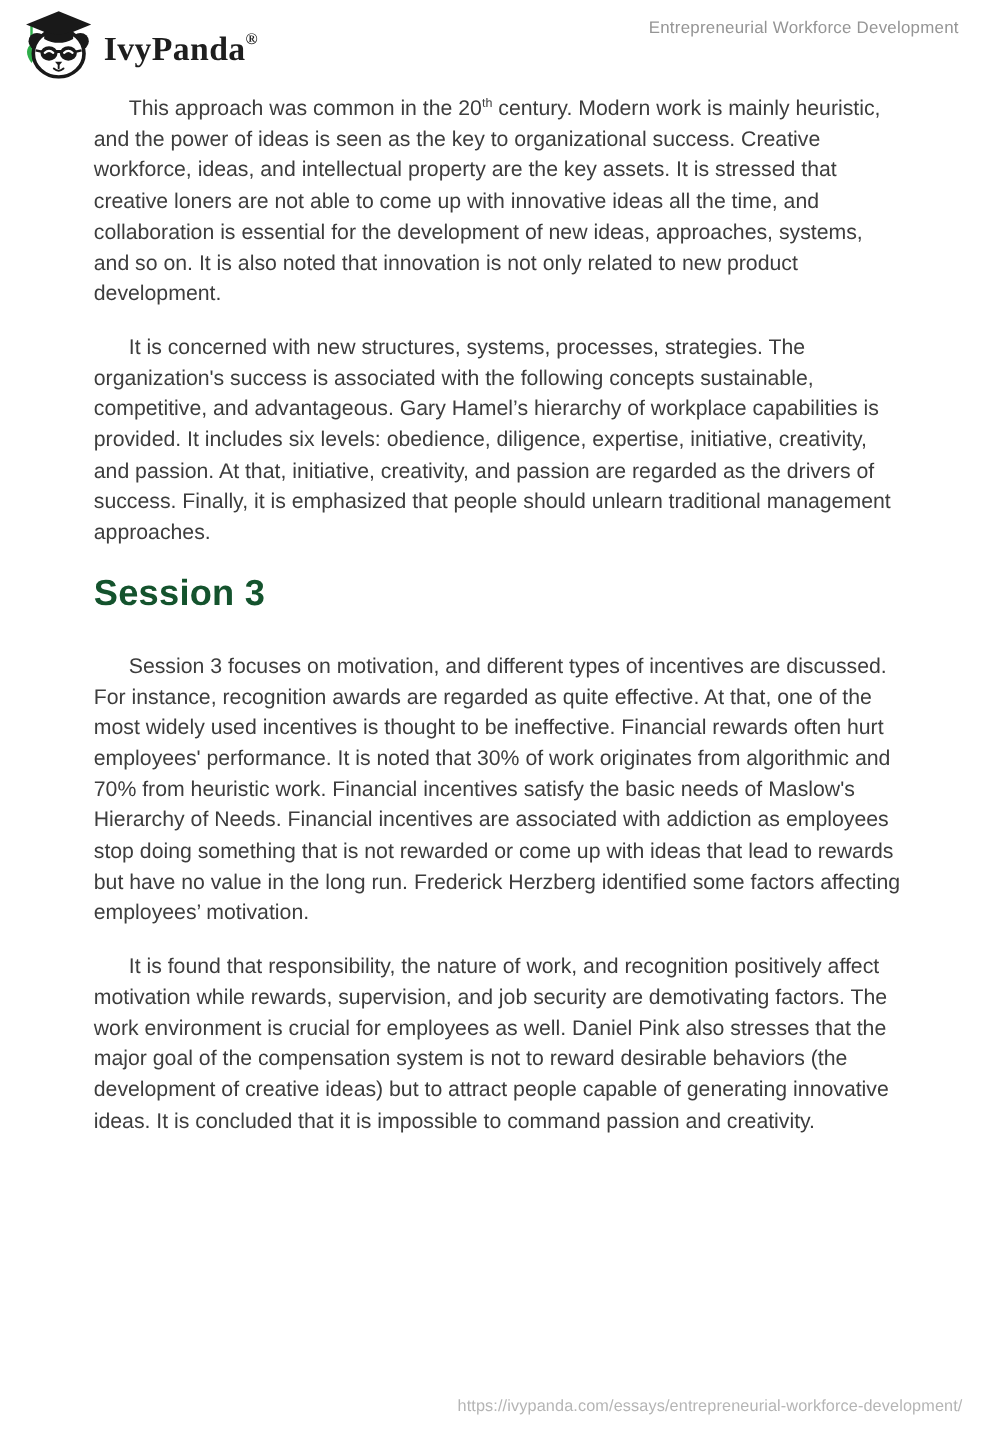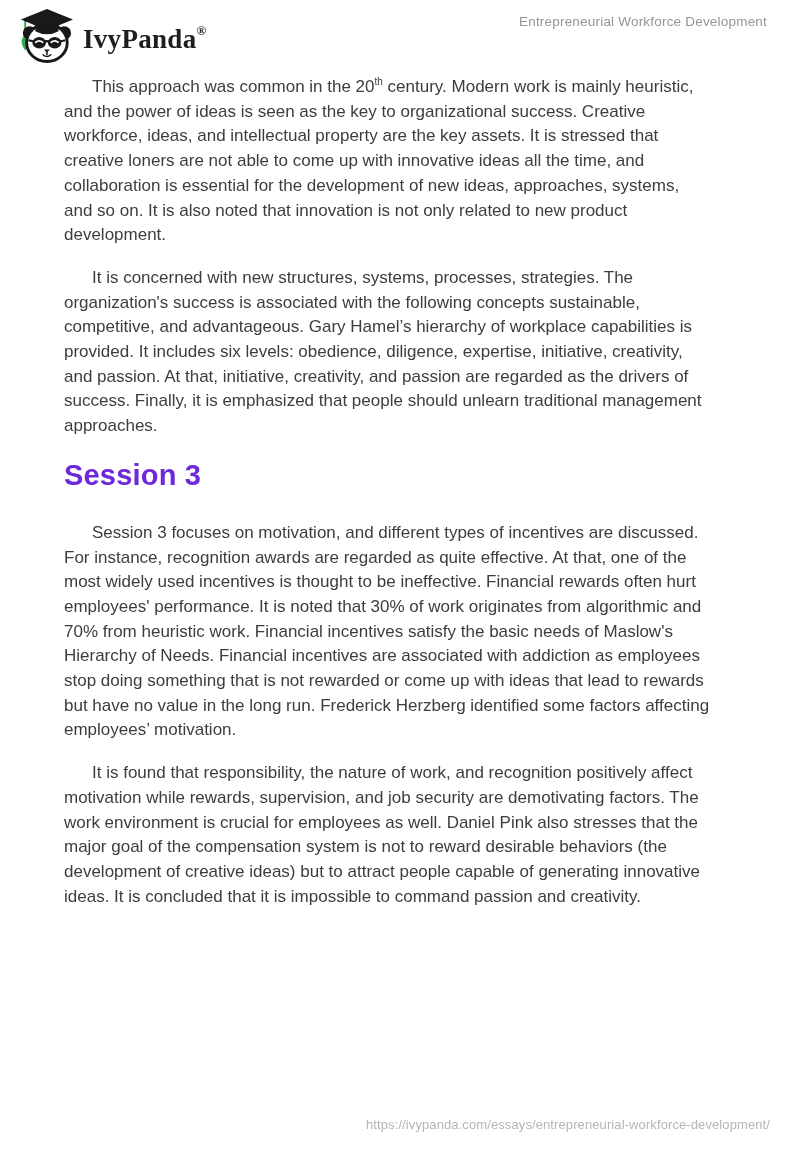--- a/index.html
+++ b/index.html
@@ -46,41 +46,41 @@
     right: 33px;
     font-size: 13.5px;
     color: #959595;
     letter-spacing: 0.2px;
   }
 
   
   .content {
     position: absolute;
     top: 75px;
-    left: 64px;
+    left: 75px;
     width: 648px;
     color: #3d3d3d;
     font-size: 17px;
     line-height: 24.7px;
   }
   .content p {
     margin: 0 0 18px 0;
     text-indent: 28px;
   }
   .content p .sup {
     vertical-align: super;
     font-size: 10px;
     line-height: 0;
   }
   .content h1 {
     margin: 20px 0 30px 0;
     font-size: 29px;
     line-height: 32px;
     font-weight: 700;
-    color: #6d28d9;
+    color: #14532d;
     letter-spacing: 0.2px;
   }
 
   
   .footer-url {
     position: absolute;
     right: 30px;
     bottom: 28px;
     font-size: 13px;
     color: #b5b5b5;

